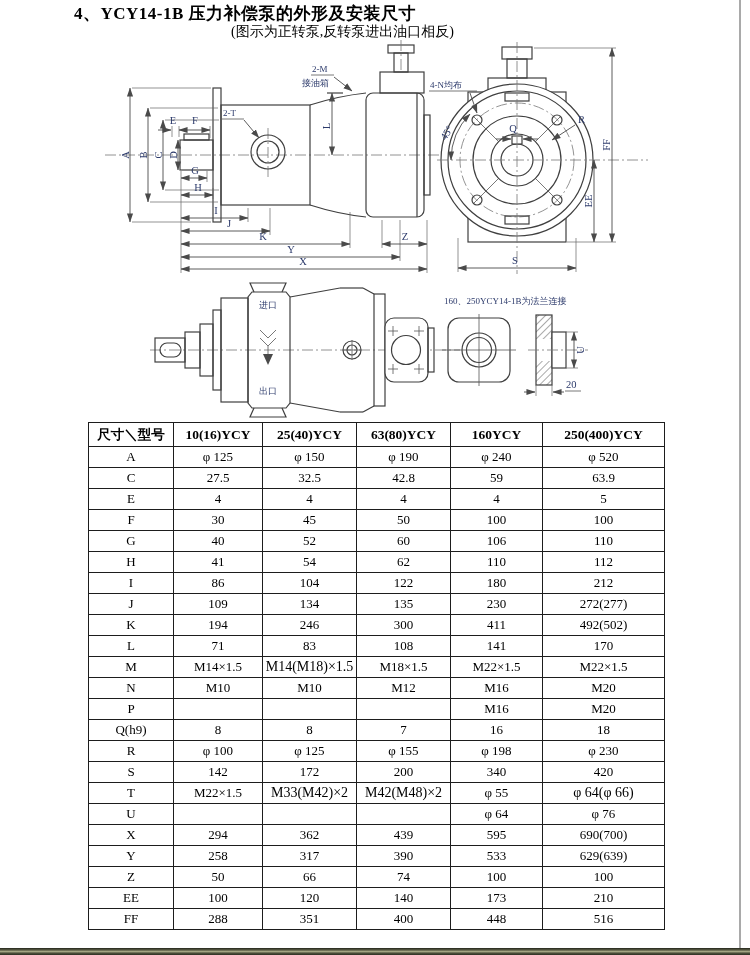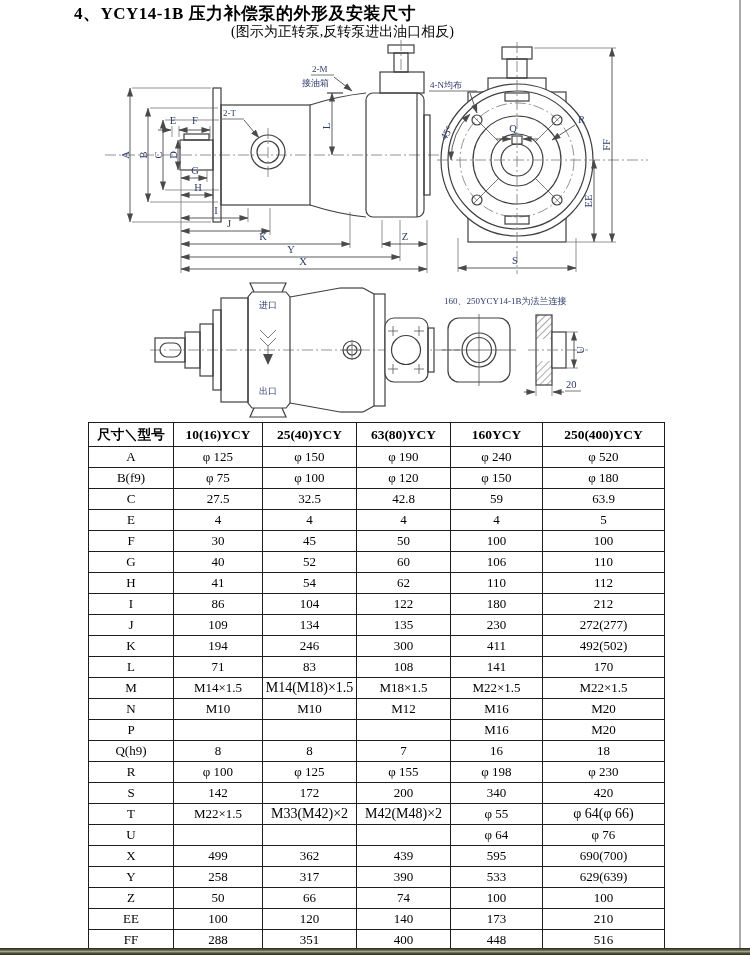--- a/index.html
+++ b/index.html
@@ -324,28 +324,20 @@
   <tbody>
       <tr>
         <td class="row-label">A</td>
         <td>φ 125</td>
         <td>φ 150</td>
         <td>φ 190</td>
         <td>φ 240</td>
         <td>φ 520</td>
       </tr>
       <tr>
-        <td class="row-label">B(f9)</td>
-        <td>φ 75</td>
-        <td>φ 100</td>
-        <td>φ 120</td>
-        <td>φ 150</td>
-        <td>φ 180</td>
-      </tr>
-      <tr>
         <td class="row-label">C</td>
         <td>27.5</td>
         <td>32.5</td>
         <td>42.8</td>
         <td>59</td>
         <td>63.9</td>
       </tr>
       <tr>
         <td class="row-label">E</td>
         <td>4</td>
@@ -469,21 +461,21 @@
       <tr>
         <td class="row-label">U</td>
         <td></td>
         <td></td>
         <td></td>
         <td>φ 64</td>
         <td>φ 76</td>
       </tr>
       <tr>
         <td class="row-label">X</td>
-        <td>499</td>
+        <td>294</td>
         <td>362</td>
         <td>439</td>
         <td>595</td>
         <td>690(700)</td>
       </tr>
       <tr>
         <td class="row-label">Y</td>
         <td>258</td>
         <td>317</td>
         <td>390</td>

